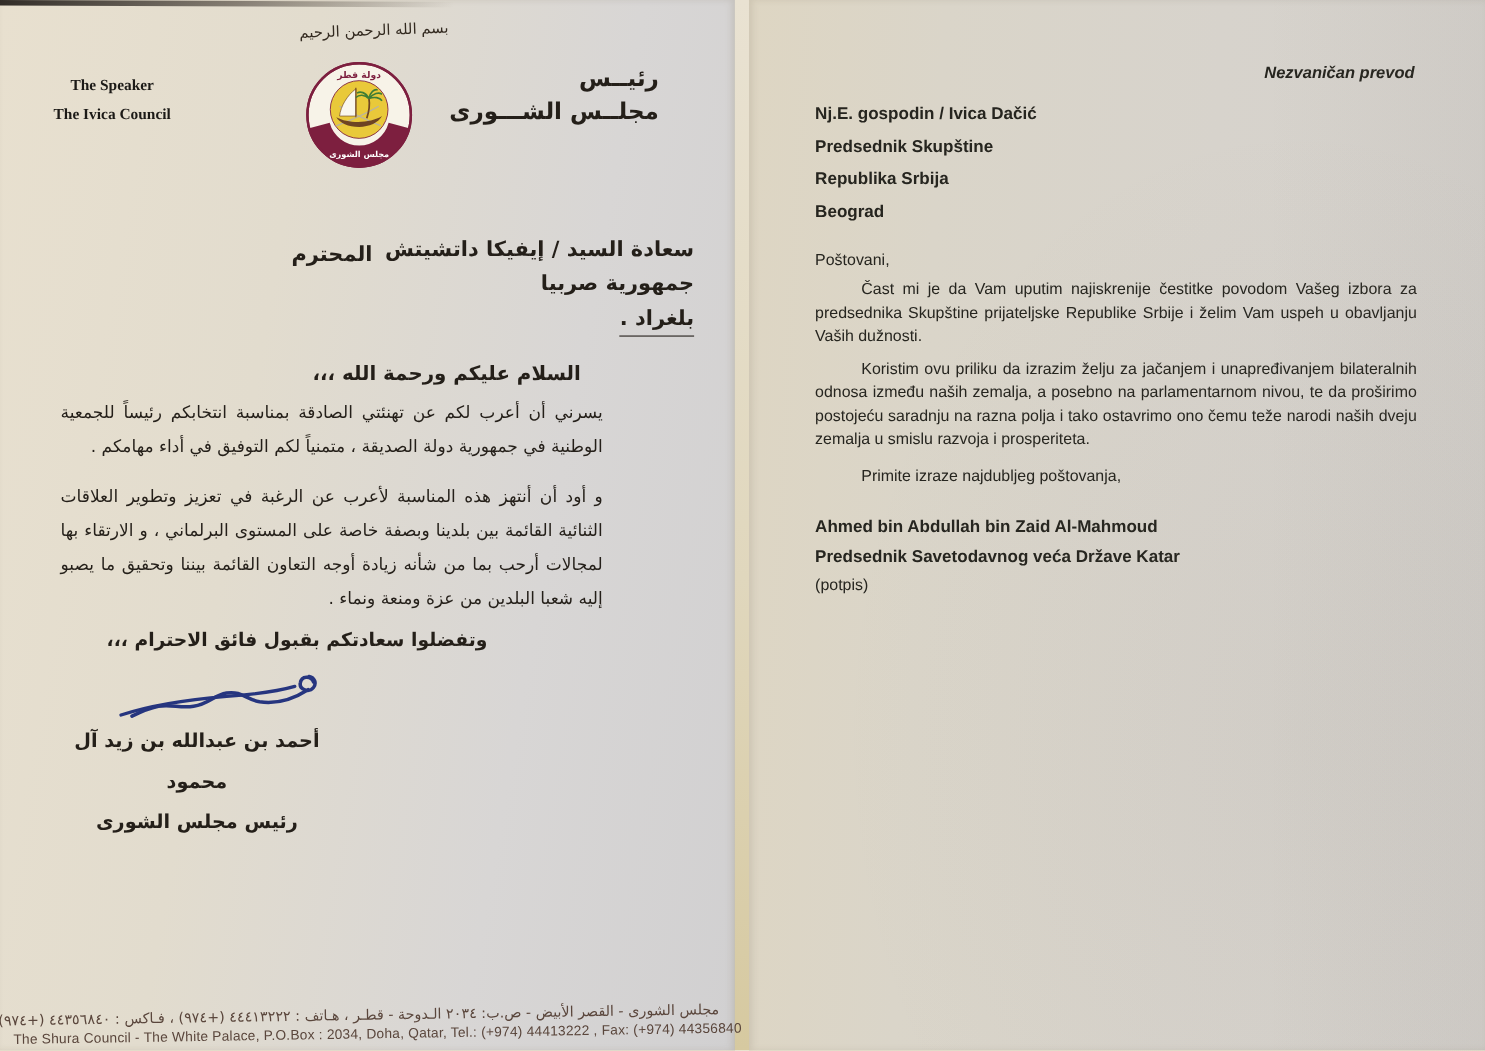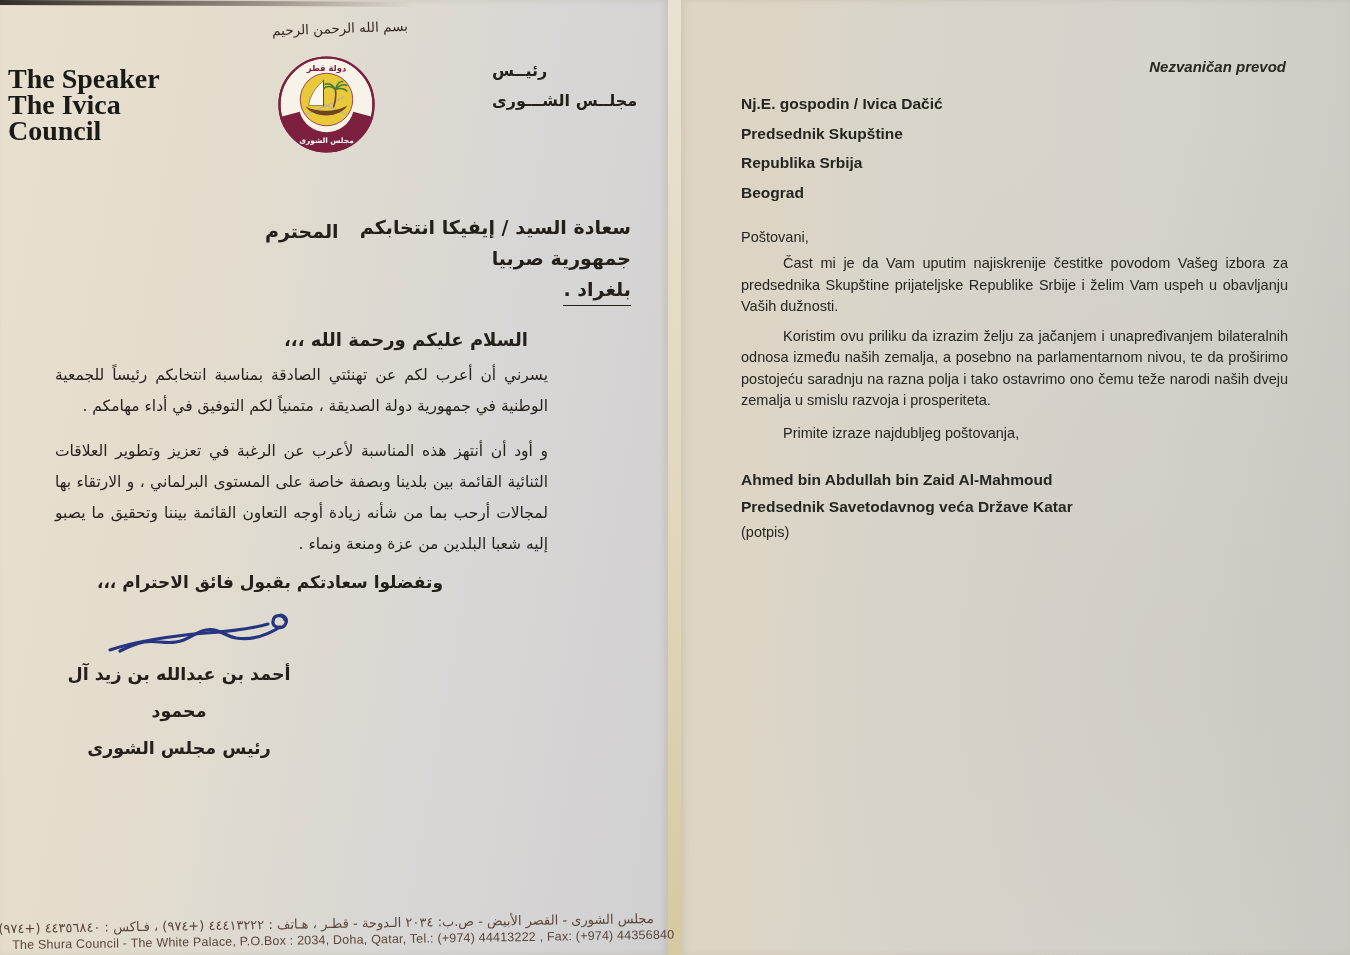--- a/index.html
+++ b/index.html
@@ -32,28 +32,28 @@
   }
 
   
   .ar{font-family:"DejaVu Sans",sans-serif;direction:rtl;color:var(--text-dark);}
   .bismillah{
     position:absolute;left:250px;top:20px;width:180px;text-align:center;
     font-family:"DejaVu Sans",sans-serif;font-size:13.5px;color:#332a20;
     transform:rotate(-2deg);white-space:nowrap;
   }
   .speaker-en{
-    position:absolute;left:8px;top:66px;width:188px;text-align:left;
-    font-family:"Liberation Serif",serif;font-weight:bold;font-size:28px;
+    position:absolute;left:8px;top:66px;width:188px;text-align:center;
+    font-family:"Liberation Serif",serif;font-weight:bold;font-size:14px;
     color:#1c1a17;line-height:26px;
   }
   .emblem{position:absolute;left:277px;top:55px;width:99px;height:99px;}
   .title-ar{
-    position:absolute;left:492px;top:56px;width:155px;text-align:left;
-    font-size:16px;font-weight:bold;line-height:30px;white-space:nowrap;
+    position:absolute;left:444px;top:56px;width:155px;text-align:right;
+    font-size:21px;font-weight:bold;line-height:30px;white-space:nowrap;
   }
   .flow-left{position:absolute;left:0;top:0;width:668px;}
   .addressee-ar{
     position:relative;margin:212px 37px 0 0;text-align:right;
     font-size:19px;font-weight:bold;line-height:31px;
   }
   .muhtaram{position:absolute;left:265px;top:4px;}
   .underlined{border-bottom:1.6px solid #241f1a;padding-bottom:5px;}
   .salutation-ar{margin:24px 140px 0 0;text-align:right;font-size:18px;font-weight:bold;}
   .body-ar{
@@ -122,21 +122,21 @@
     <text x="50" y="89" font-size="7.5" fill="#ffffff" text-anchor="middle" font-weight="bold" font-family="DejaVu Sans">مجلس الشورى</text>
   </svg>
 
   <div class="title-ar ar">
     <div>رئيــس</div>
     <div>مجلــس الشـــورى</div>
   </div>
 
   <div class="flow-left">
     <div class="addressee-ar ar">
-      <div>سعادة السيد / إيفيكا انتخابكم</div>
+      <div>سعادة السيد / إيفيكا داتشيتش</div>
       <span class="muhtaram">المحترم</span>
       <div>جمهورية صربيا</div>
       <div><span class="underlined">بلغراد .</span></div>
     </div>
 
     <div class="salutation-ar ar">السلام عليكم ورحمة الله ،،،</div>
 
     <div class="body-ar ar">يسرني أن أعرب لكم عن تهنئتي الصادقة بمناسبة انتخابكم رئيساً للجمعية الوطنية في جمهورية دولة الصديقة ، متمنياً لكم التوفيق في أداء مهامكم .</div>
 
     <div class="body-ar ar">و أود أن أنتهز هذه المناسبة لأعرب عن الرغبة في تعزيز وتطوير العلاقات الثنائية القائمة بين بلدينا وبصفة خاصة على المستوى البرلماني ، و الارتقاء بها لمجالات أرحب بما من شأنه زيادة أوجه التعاون القائمة بيننا وتحقيق ما يصبو إليه شعبا البلدين من عزة ومنعة ونماء .</div>

